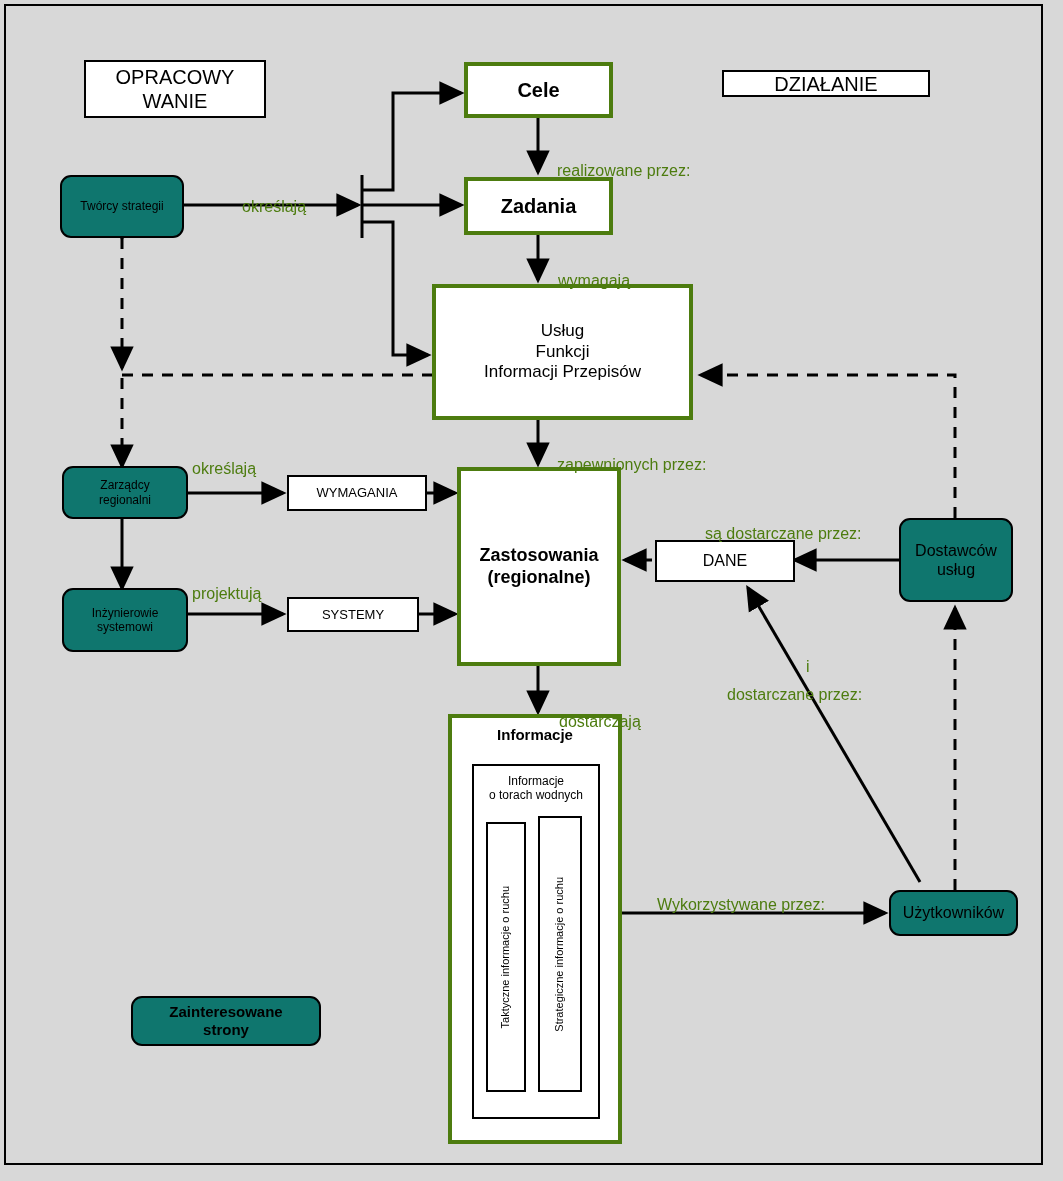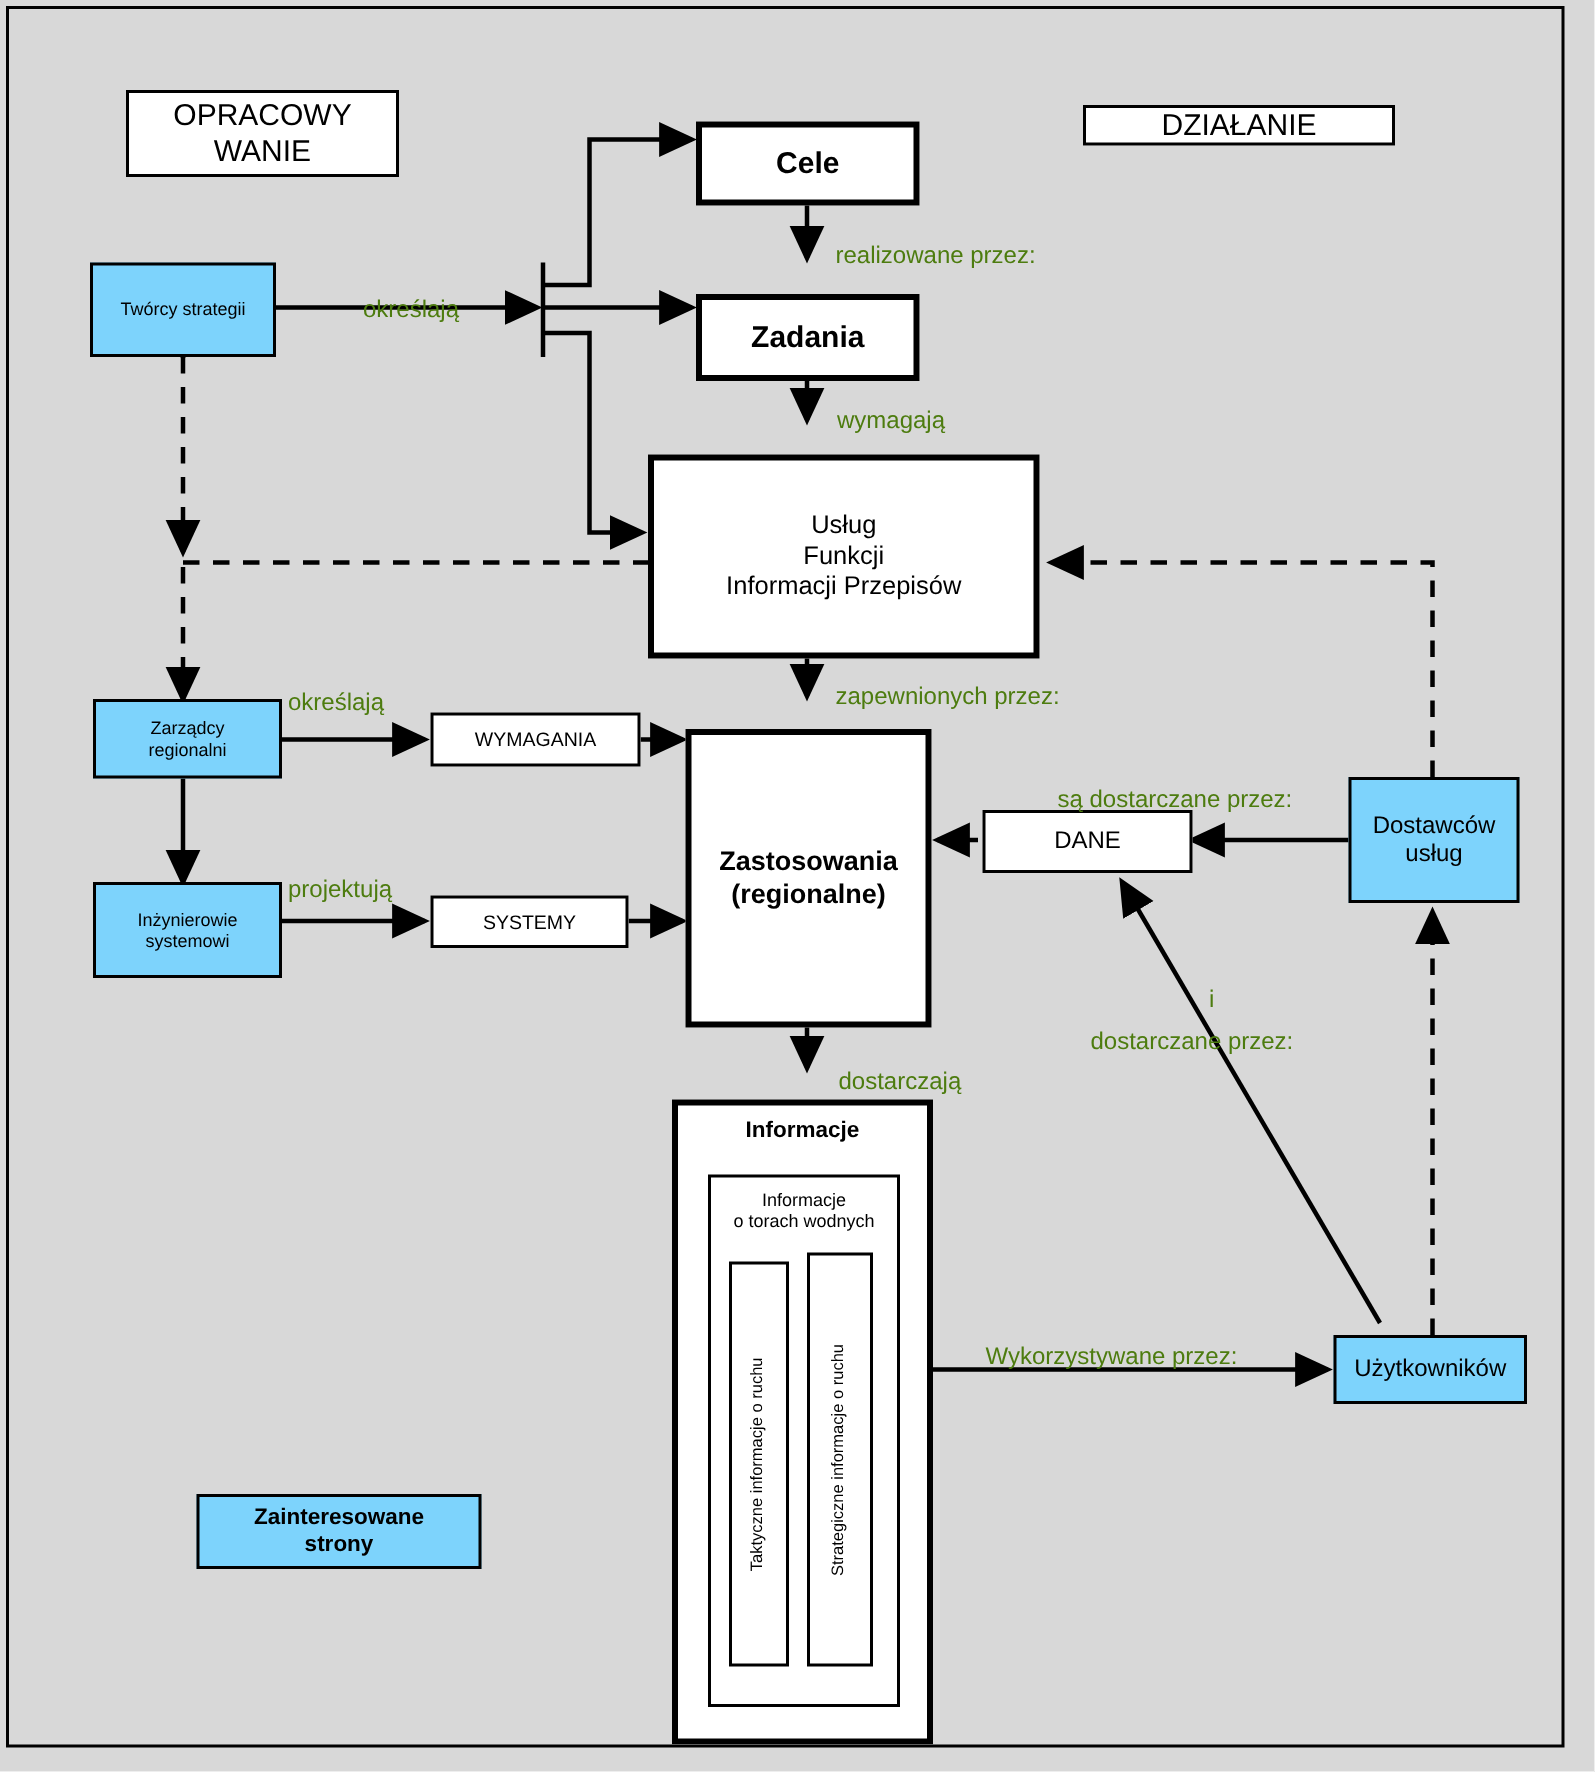--- a/index.html
+++ b/index.html
@@ -14,22 +14,22 @@
     position:absolute;left:4px;top:4px;width:1039px;height:1161px;
     border:2px solid #000;background:#d8d8d8;box-sizing:border-box;
   }
   .box{
     position:absolute;box-sizing:border-box;
     display:flex;align-items:center;justify-content:center;
     text-align:center;line-height:1.2;color:#000;
     background:#fff;z-index:5;
   }
   .thin{border:2px solid #000;}
-  .thick{border:4px solid #000000;margin-top:19px;}
-  .gray{background:#7dd3fc;}
+  .thick{border:4px solid #4d7c0f;}
+  .gray{background:#0f766e;border-radius:11px;}
   .white{background:#fff;}
   .lbl{
     position:absolute;z-index:6;color:#4d7c0f;white-space:pre;
     line-height:1.25;
     margin-top:24px;
   }
   .vtext{
     writing-mode:vertical-rl;transform:rotate(180deg);
     white-space:nowrap;
   }

